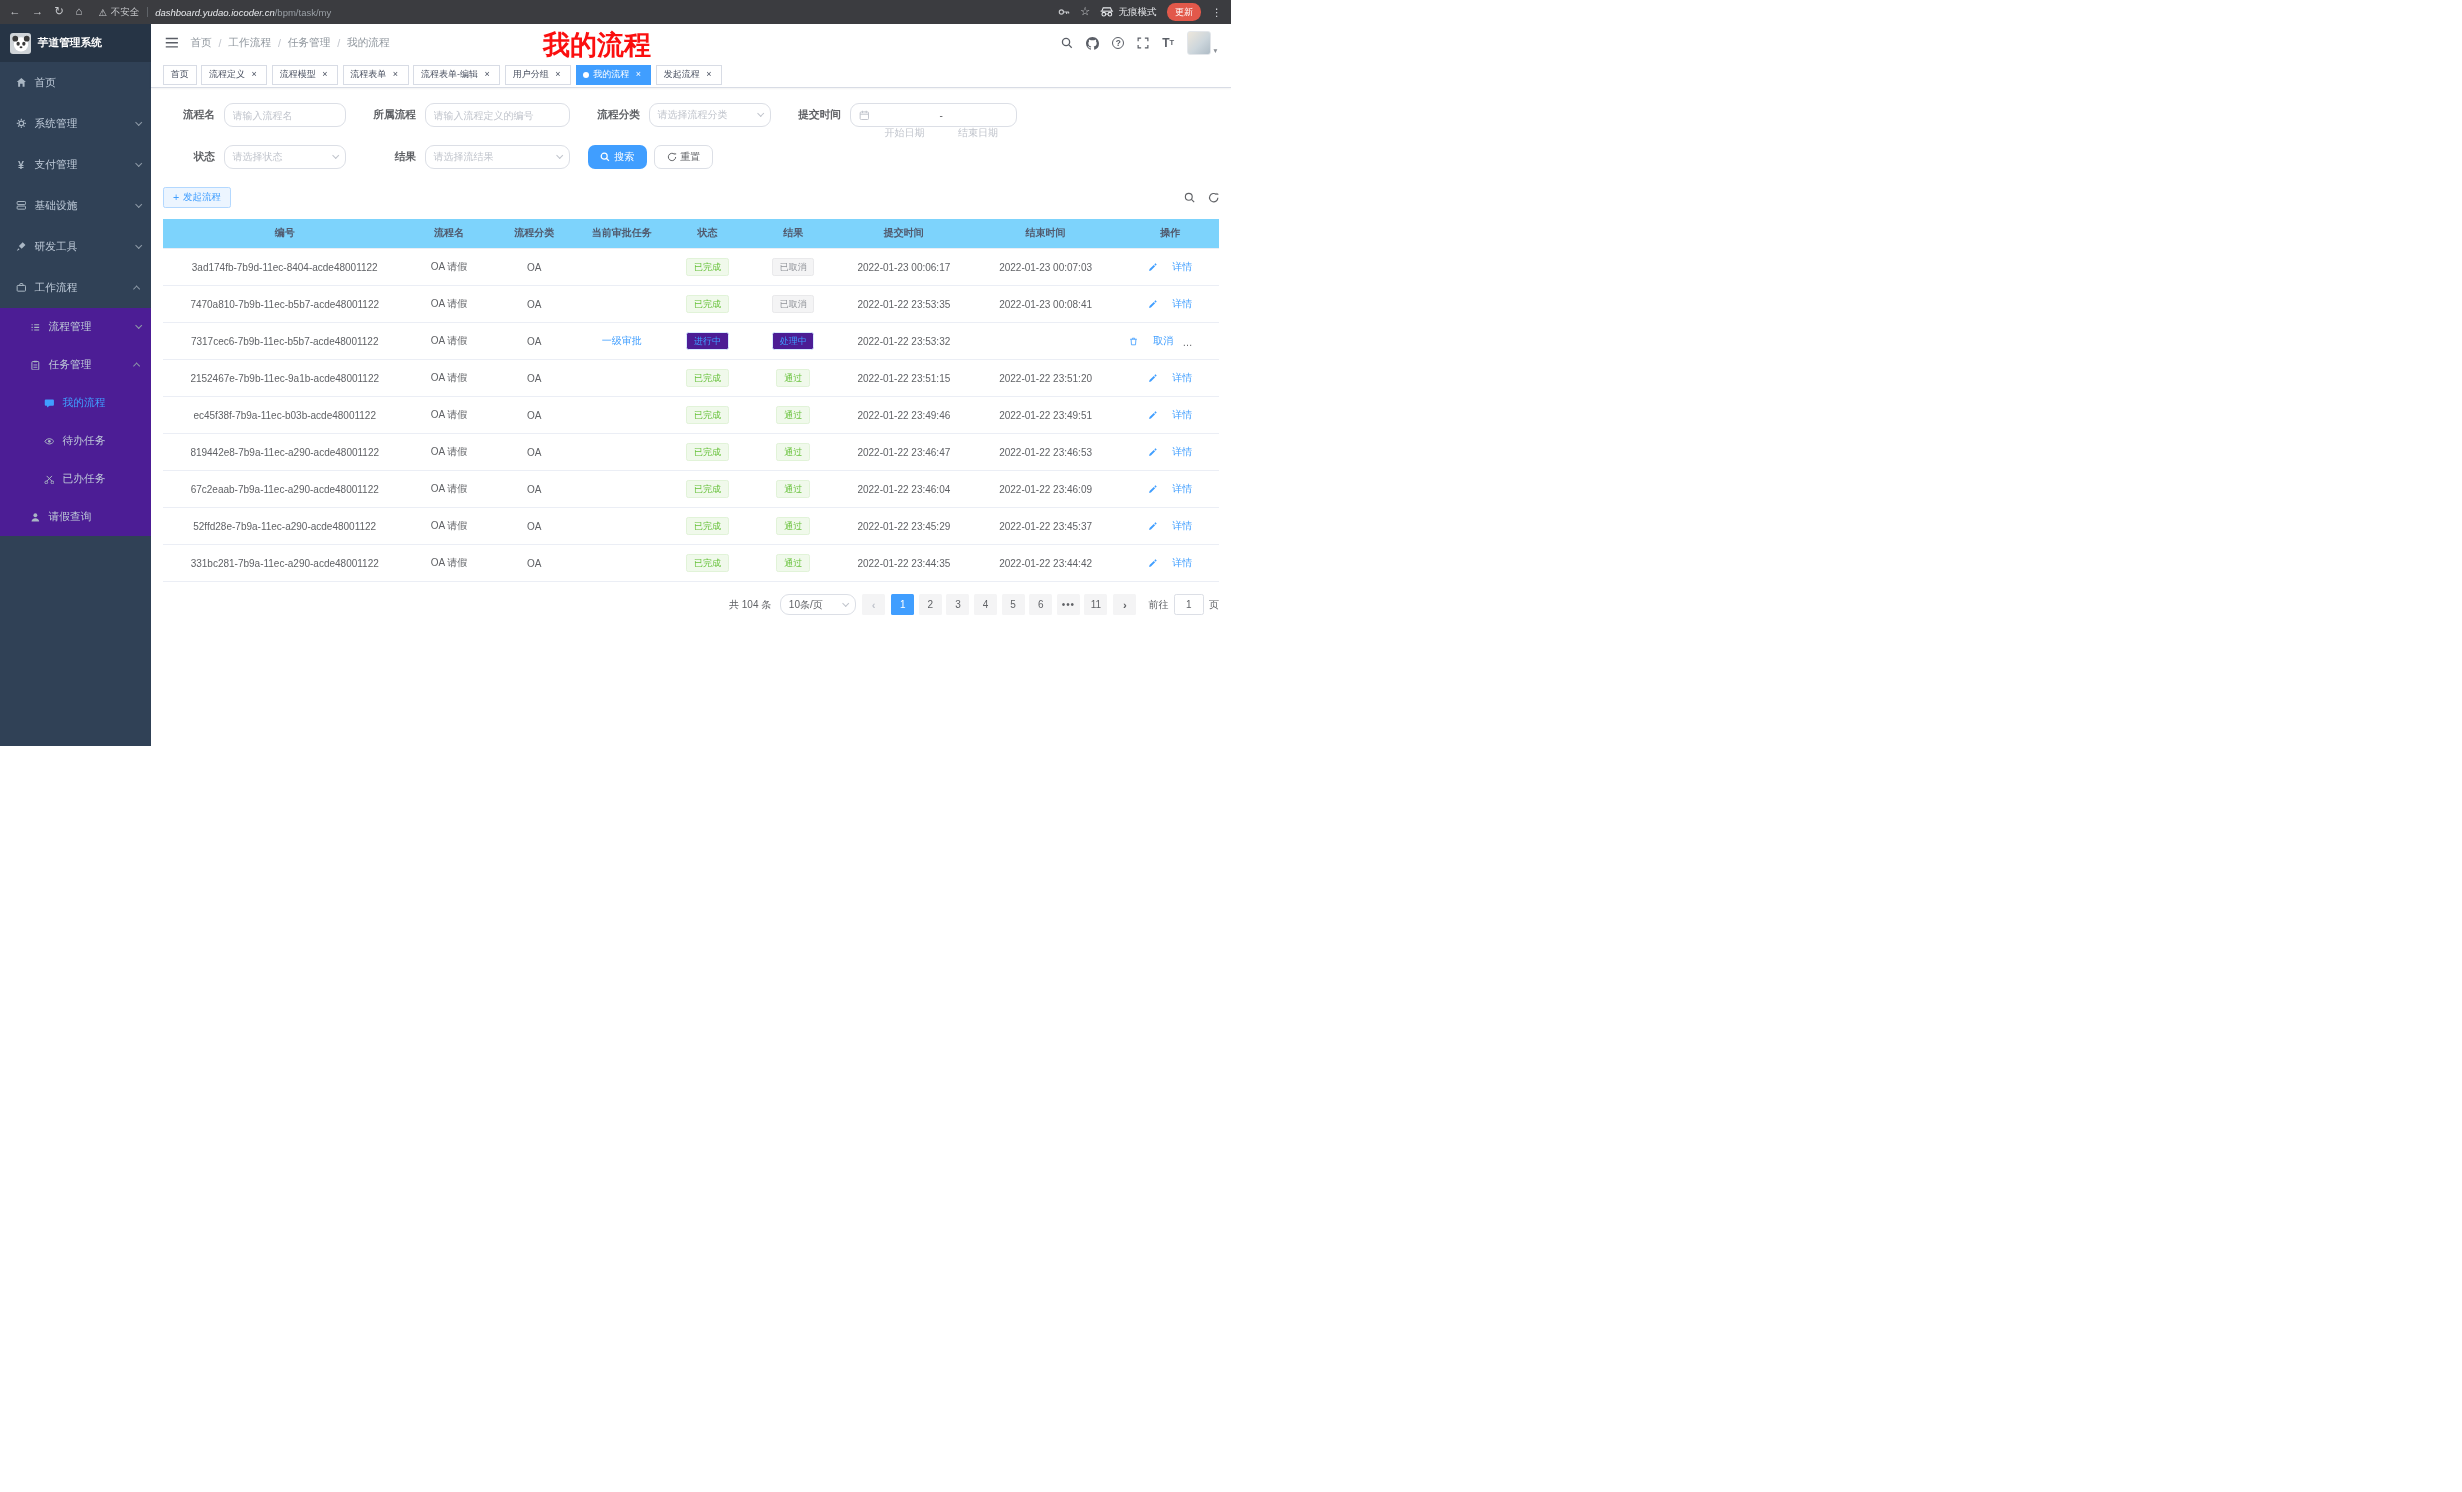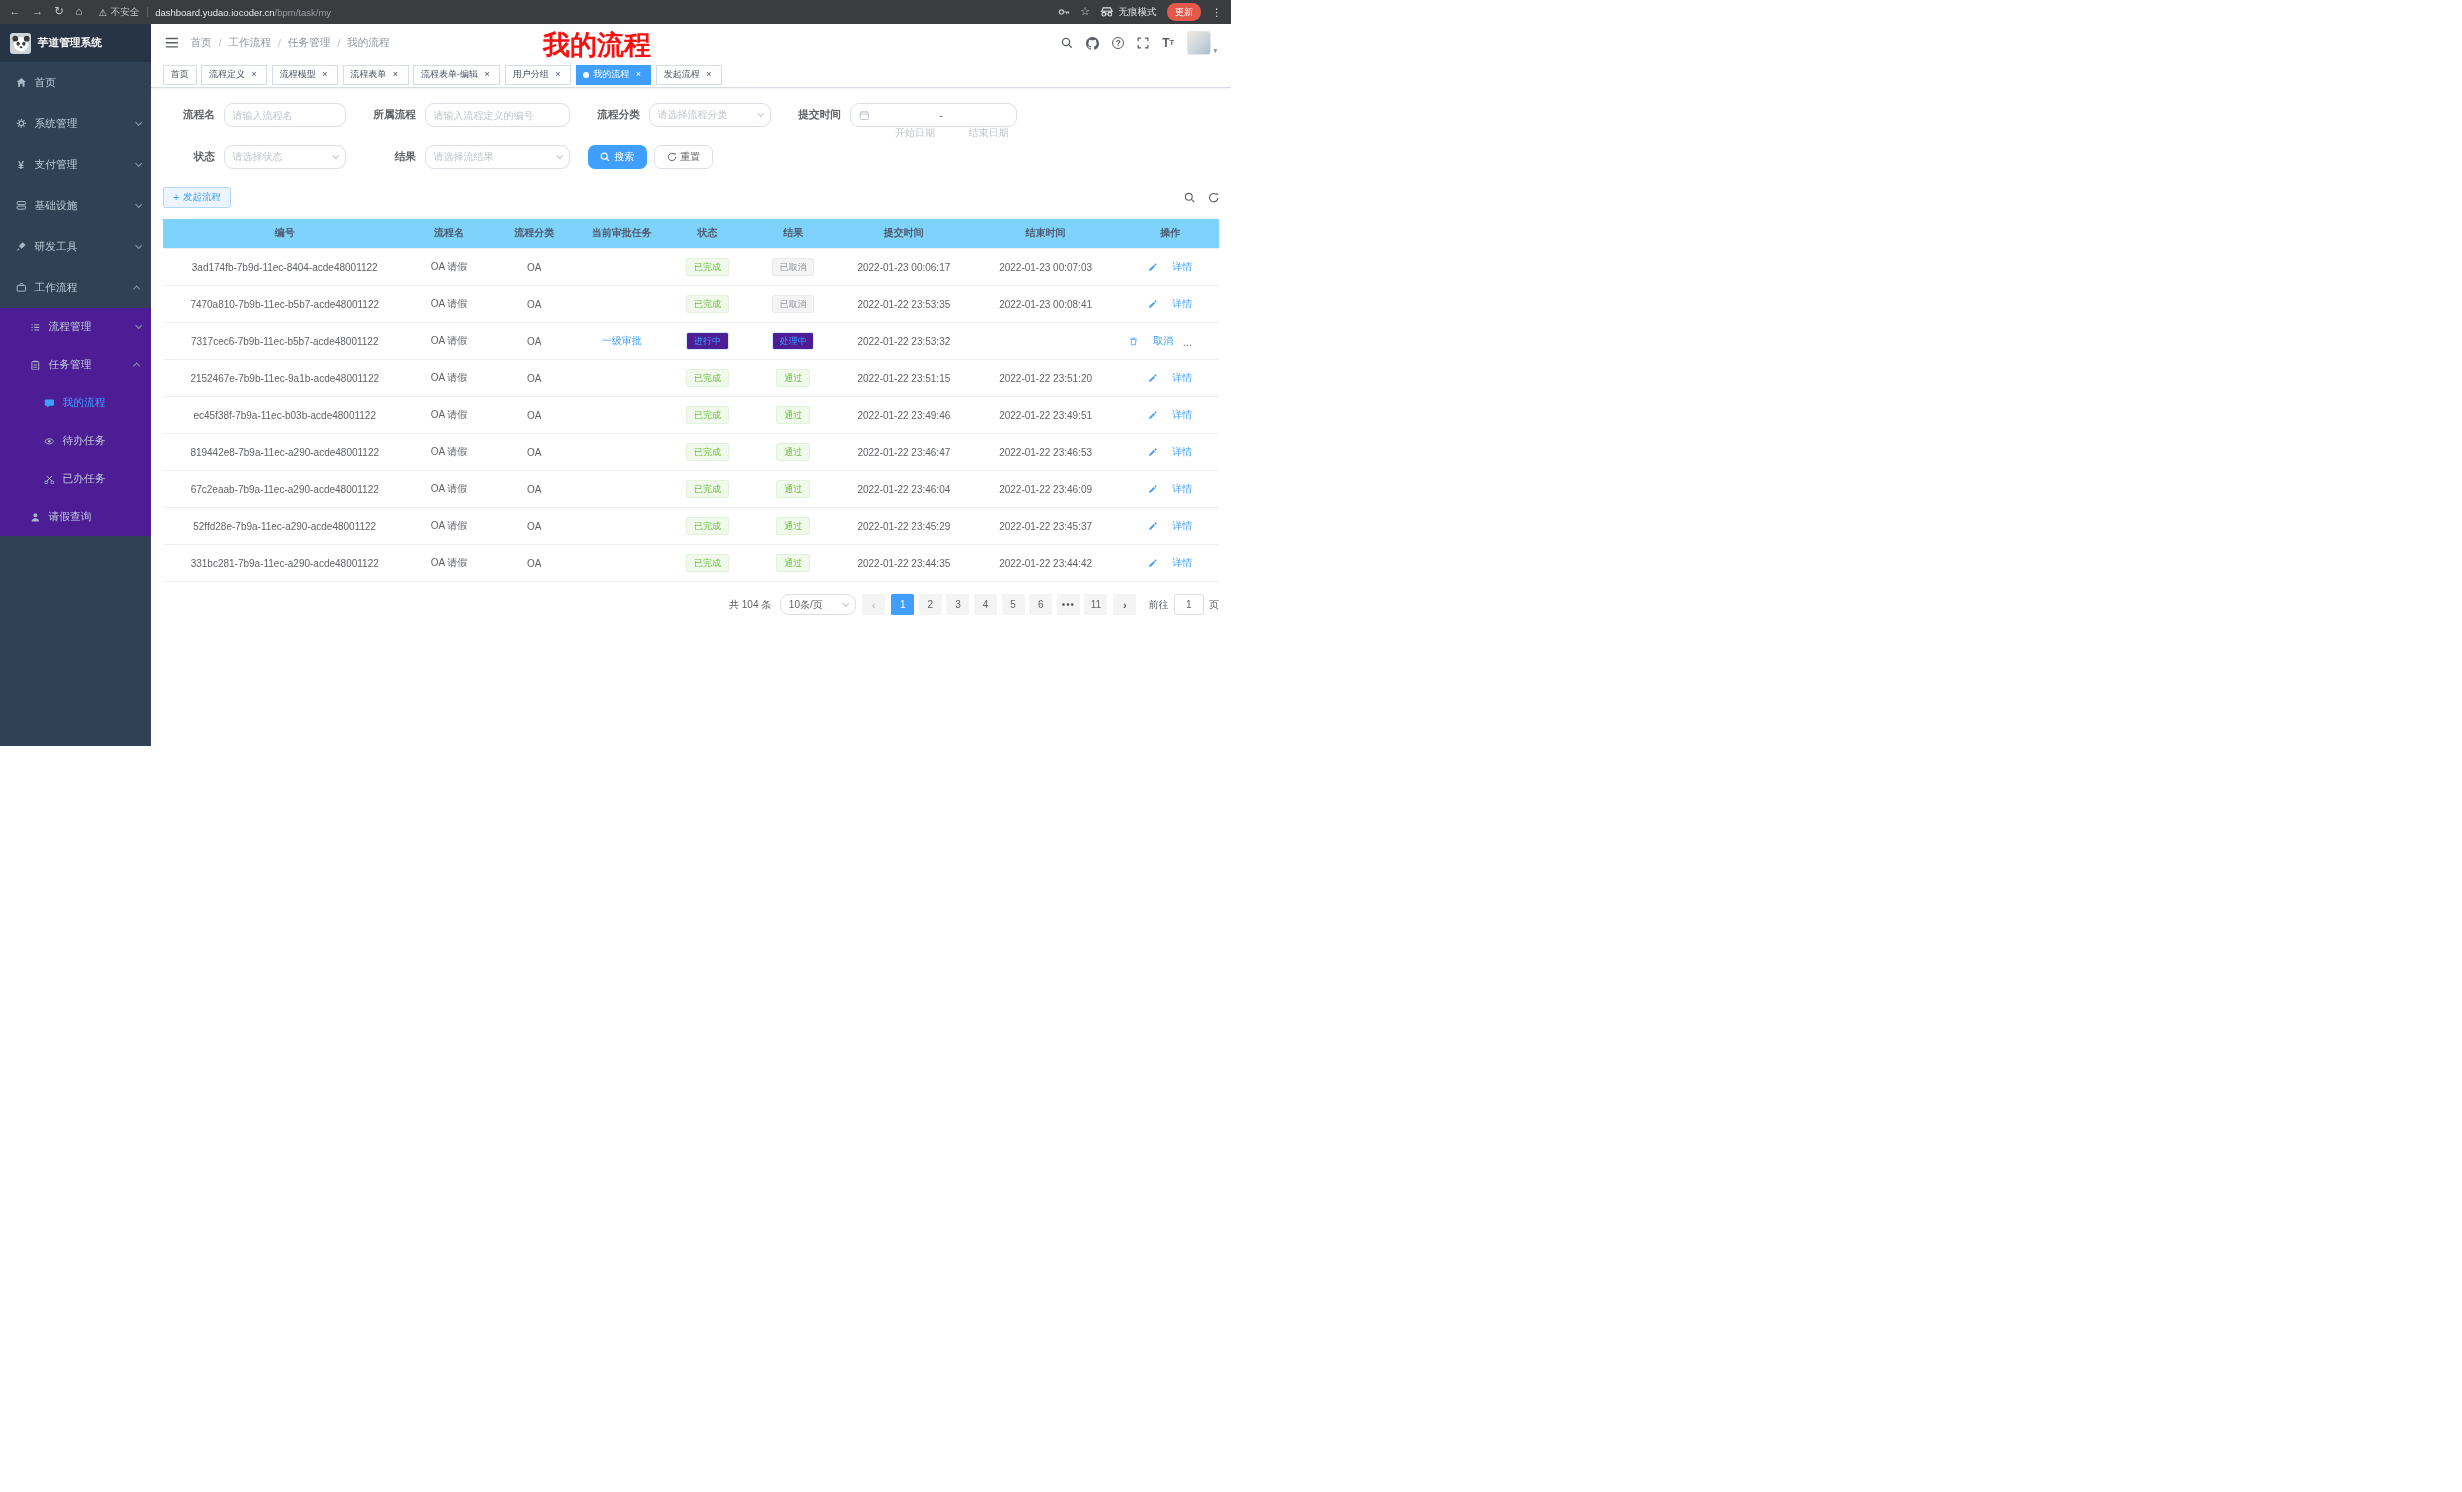--- a/index.html
+++ b/index.html
@@ -6,21 +6,21 @@
   html, body { width: 1231px; height: 746px; overflow: hidden;
     font-family: "Liberation Sans", "DejaVu Sans", sans-serif; }
   .screen { width: 1231px; height: 746px; display: flex; flex-direction: column; position: relative; background: #fff; }
 
   
   .chrome { flex: 0 0 24px; height: 24px; background: #3b3c40; display: flex; align-items: center; padding: 0 9px; gap: 11.4px; color: #c8cacd; }
   .chrome-icon { font-size: 11.4px; line-height: 1; cursor: pointer; color: #c8cacd; }
   .addr { flex: 1; display: flex; align-items: center; font-size: 9.5px; margin-left: 4.6px; min-width: 0; }
   .warn { color: #c8cacd; display: flex; align-items: center; gap: 3.8px; }
   .addr-div { width: 0.8px; height: 10.7px; background: #5f6368; margin: 0 7.6px; }
-  .url-host { color: #e8eaed; }
+  .url-host { color: #e8eaed; font-style: italic; }
   .url-path { color: #9aa0a6; }
   .chrome-right { display: flex; align-items: center; gap: 10px; margin-left: auto; color: #dadce0; }
   .incog { display: flex; align-items: center; gap: 4.6px; font-size: 9.5px; color: #e8eaed; }
   .update-pill { background: #e2584a; color: #fff; font-size: 9px; padding: 2.3px 8.4px; border-radius: 8.4px; cursor: pointer; }
   .dots { font-size: 10.7px; letter-spacing: 0; cursor: pointer; }
 
   
   .app { flex: 1; display: flex; min-height: 0; }
   .sidebar { flex: 0 0 151px; width: 151px; background: #304156; color: #bfcbd9; display: flex; flex-direction: column; overflow: hidden; }
   .logo-row { height: 38px; display: flex; align-items: center; gap: 6.8px; padding-left: 10px; background: #263445; }
@@ -66,21 +66,21 @@
   .filter-item { display: flex; align-items: center; margin-right: 18px; }
   .filter-label { width: 52px; text-align: right; font-size: 10.7px; font-weight: 700; color: #606266; margin-right: 9px; white-space: nowrap; }
   .control { height: 24px; border: 0.8px solid #dcdfe6; border-radius: 9px; background: #fff; display: flex; align-items: center; padding: 0 7.6px; font-size: 10px; color: #606266; cursor: text; }
   .control input { border: none; outline: none; width: 100%; font-size: 10px; color: #606266; font-family: inherit; }
   .control input::placeholder { color: #c0c4cc; }
   .select { cursor: pointer; }
   .placeholder { color: #c0c4cc; white-space: nowrap; }
   .chev { width: 5.3px; height: 5.3px; border-right: 1px solid #c0c4cc; border-bottom: 1px solid #c0c4cc; transform: rotate(45deg) translateY(-1.5px); margin-left: auto; flex: 0 0 auto; }
   .w160 { width: 122px; } .w190 { width: 145px; } .w220 { width: 167px; }
   .daterange { cursor: pointer; gap: 4.6px; }
-  .daterange .dr-part { flex: 1; text-align: right; margin-top: 36px; }
+  .daterange .dr-part { flex: 1; text-align: center; margin-top: 36px; }
   .cal-ic { color: #c0c4cc; display: flex; }
   .btn { height: 24px; padding: 0 11.4px; border-radius: 7px; font-size: 10px; display: inline-flex; align-items: center; gap: 3.8px; cursor: pointer; border: 0.8px solid transparent; white-space: nowrap; }
   .btn-primary { background: #409eff; color: #fff; }
   .btn-default { background: #fff; border-color: #dcdfe6; color: #606266; }
   .btn + .btn { margin-left: 7.6px; }
 
   .toolbar { display: flex; align-items: center; margin-bottom: 10.7px; }
   .btn-plain { height: 21px; padding: 0 9px; background: #ecf5ff; border: 0.8px solid #b3d8ff; color: #409eff; border-radius: 2.3px; font-size: 9.5px; display: inline-flex; align-items: center; gap: 3.8px; cursor: pointer; }
   .toolbar-icons { margin-left: auto; display: flex; align-items: center; gap: 12px; color: #606266; }
   .toolbar-icons .nav-ic { color: #606266; }

